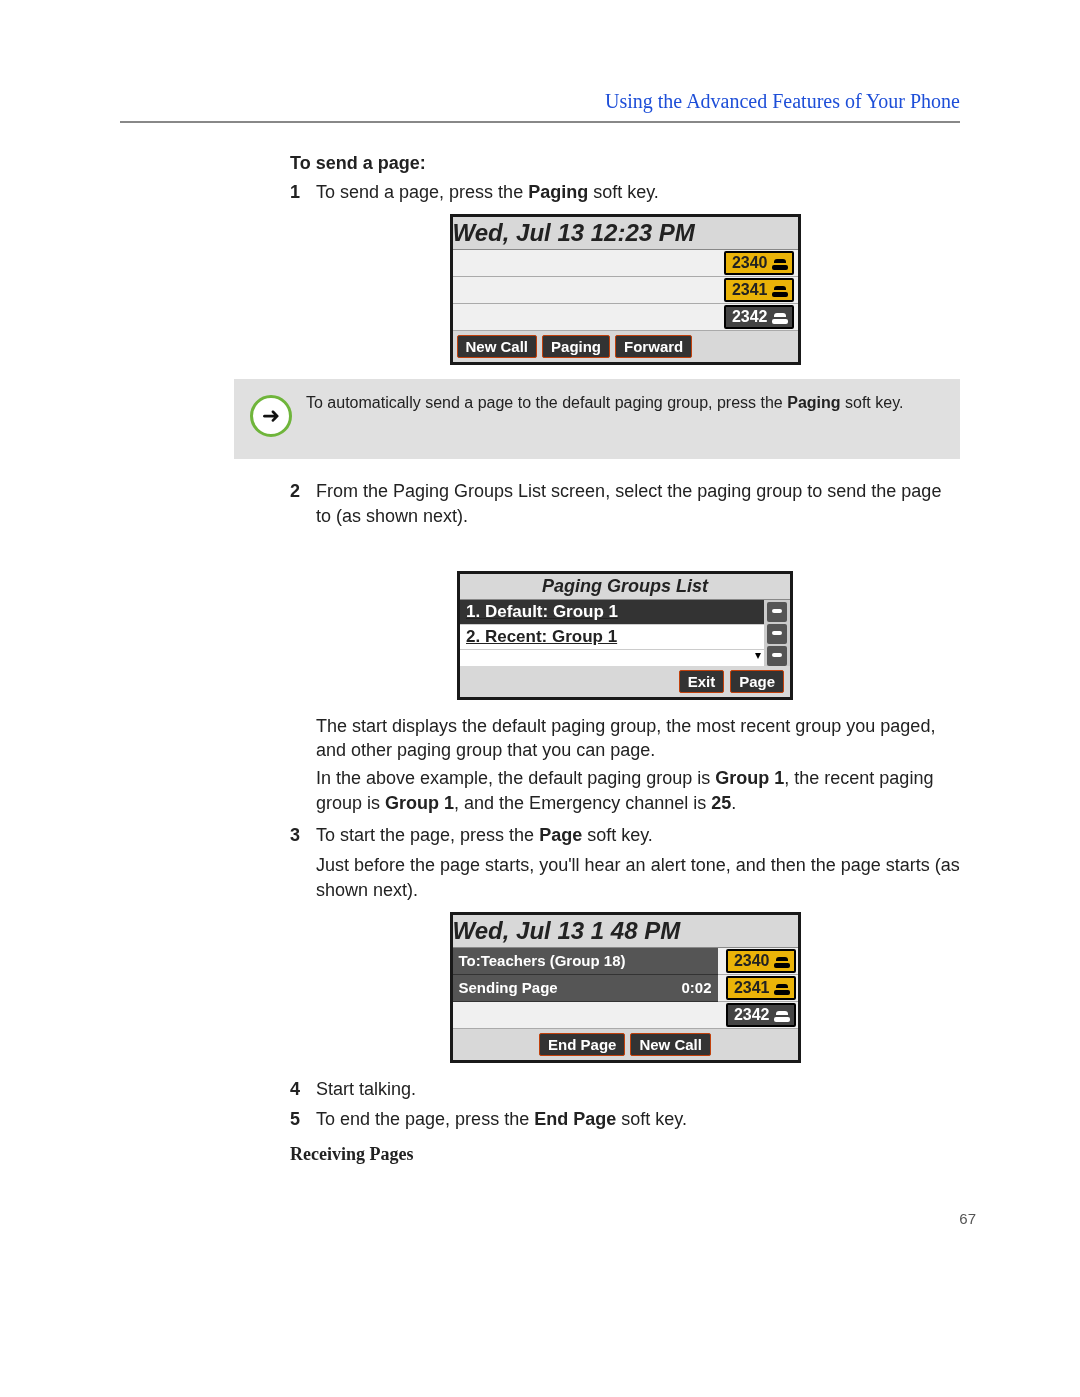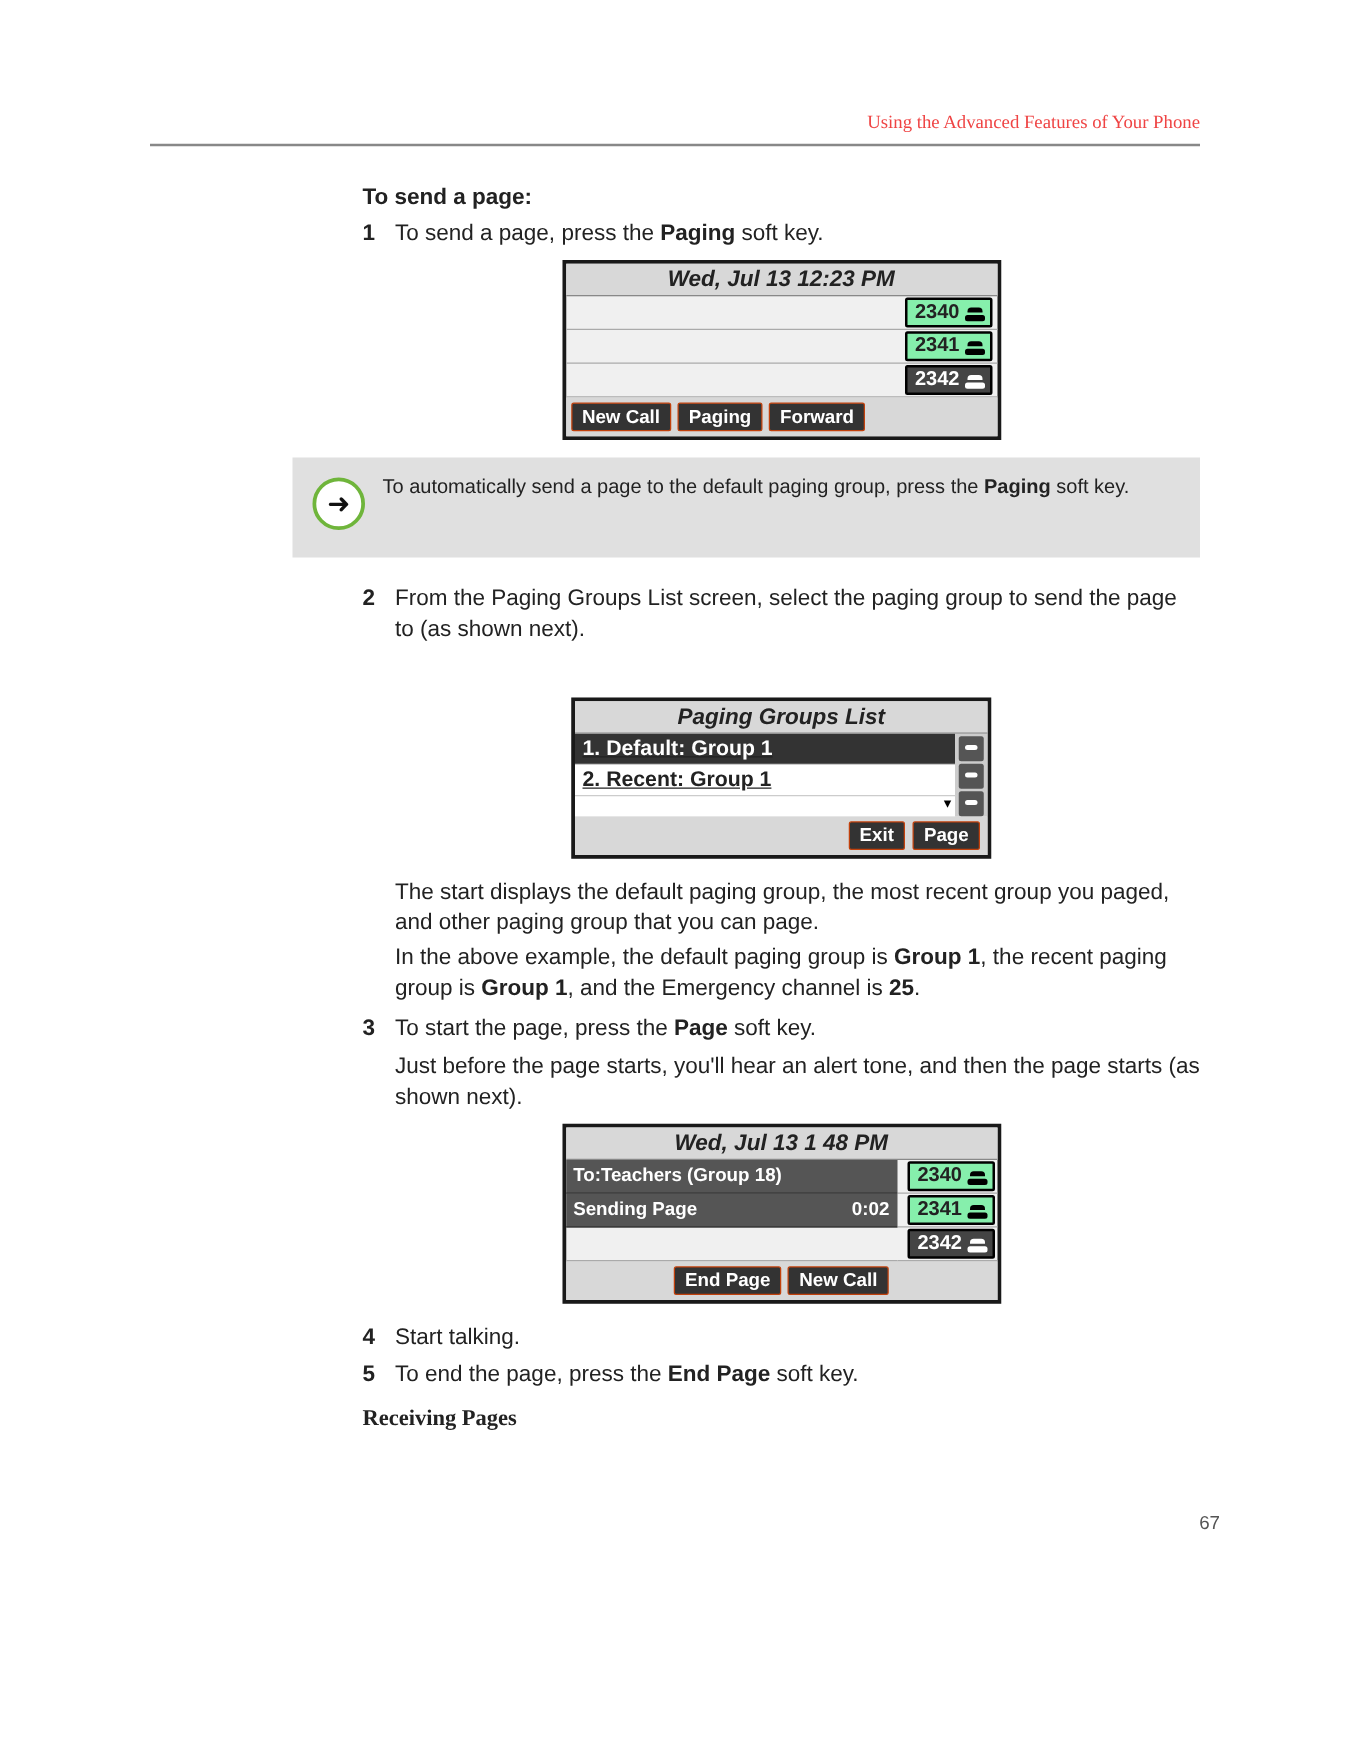--- a/index.html
+++ b/index.html
@@ -10,22 +10,22 @@
   }
   .page {
     width: 1080px;
     height: 1397px;
     position: relative;
     box-sizing: border-box;
     padding: 90px 120px 40px 120px;
   }
   .running-head {
     text-align: right;
-    font-size: 15px;
-    color: #ef4444;
+    font-size: 20px;
+    color: #1d4ed8;
     margin-bottom: 8px;
     font-family: Georgia, serif;
   }
   .rule {
     border: none;
     border-top: 2px solid #888;
     margin: 0 0 30px 0;
   }
   .content {
     margin-left: 170px; 
@@ -68,40 +68,40 @@
     margin: 10px auto 14px auto;
     border: 3px solid #191919;
     background: #f0f0f0;
     position: relative;
   }
   .screen1 { width: 345px; }
   .screen3 { width: 345px; }
 
   .scr-title {
     background: #d8d8d8;
-    text-align: center;
+    text-align: left;
     font-weight: 700;
     font-style: italic;
-    font-size: 18px;
+    font-size: 24px;
     padding: 2px 0;
     border-bottom: 1px solid #888;
   }
   .line-row {
     display: flex;
     justify-content: flex-end;
     height: 26px;
     align-items: center;
     border-bottom: 1px solid #aaa;
     padding: 0 4px 0 4px;
     gap: 4px;
   }
   .line-pill {
     display: flex;
     align-items: center;
-    background: #86efac;
+    background: #eab308;
     border: 2px solid #000;
     border-radius: 2px;
     padding: 0 4px 0 6px;
     height: 20px;
     font-weight: 700;
     font-size: 16px;
   }
   .line-pill.dark { background: #444; color: #fff; border-color: #000; }
   .phone-ico {
     width: 16px; height: 14px;

